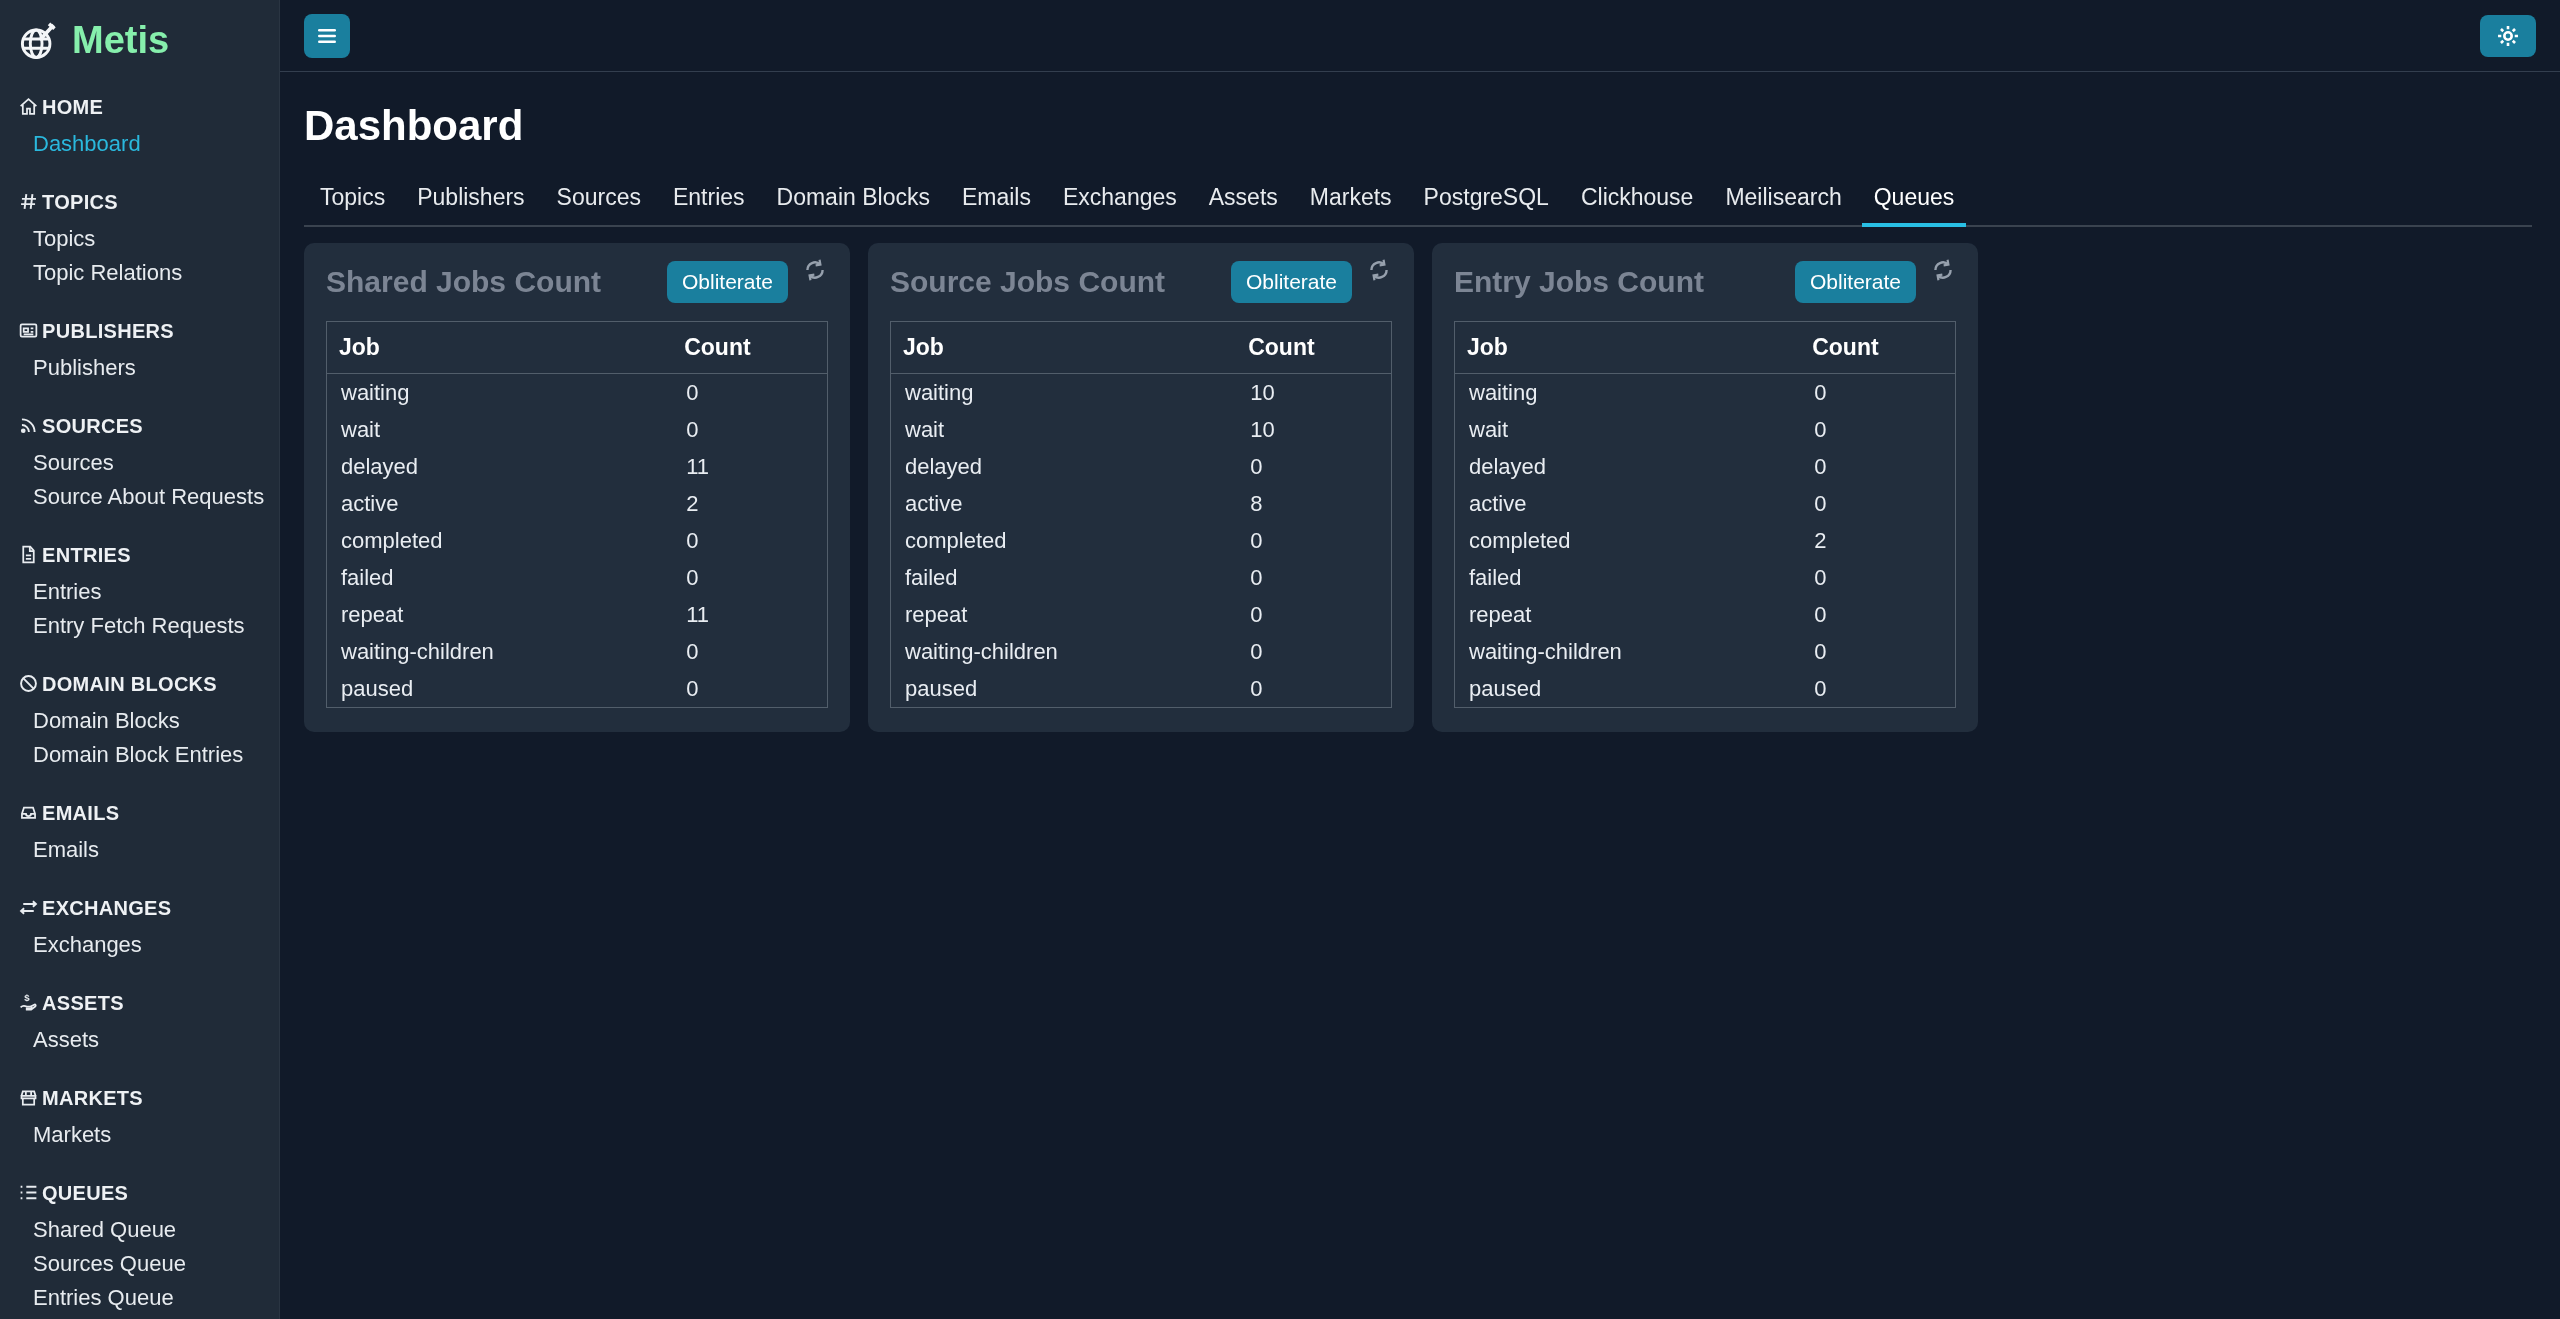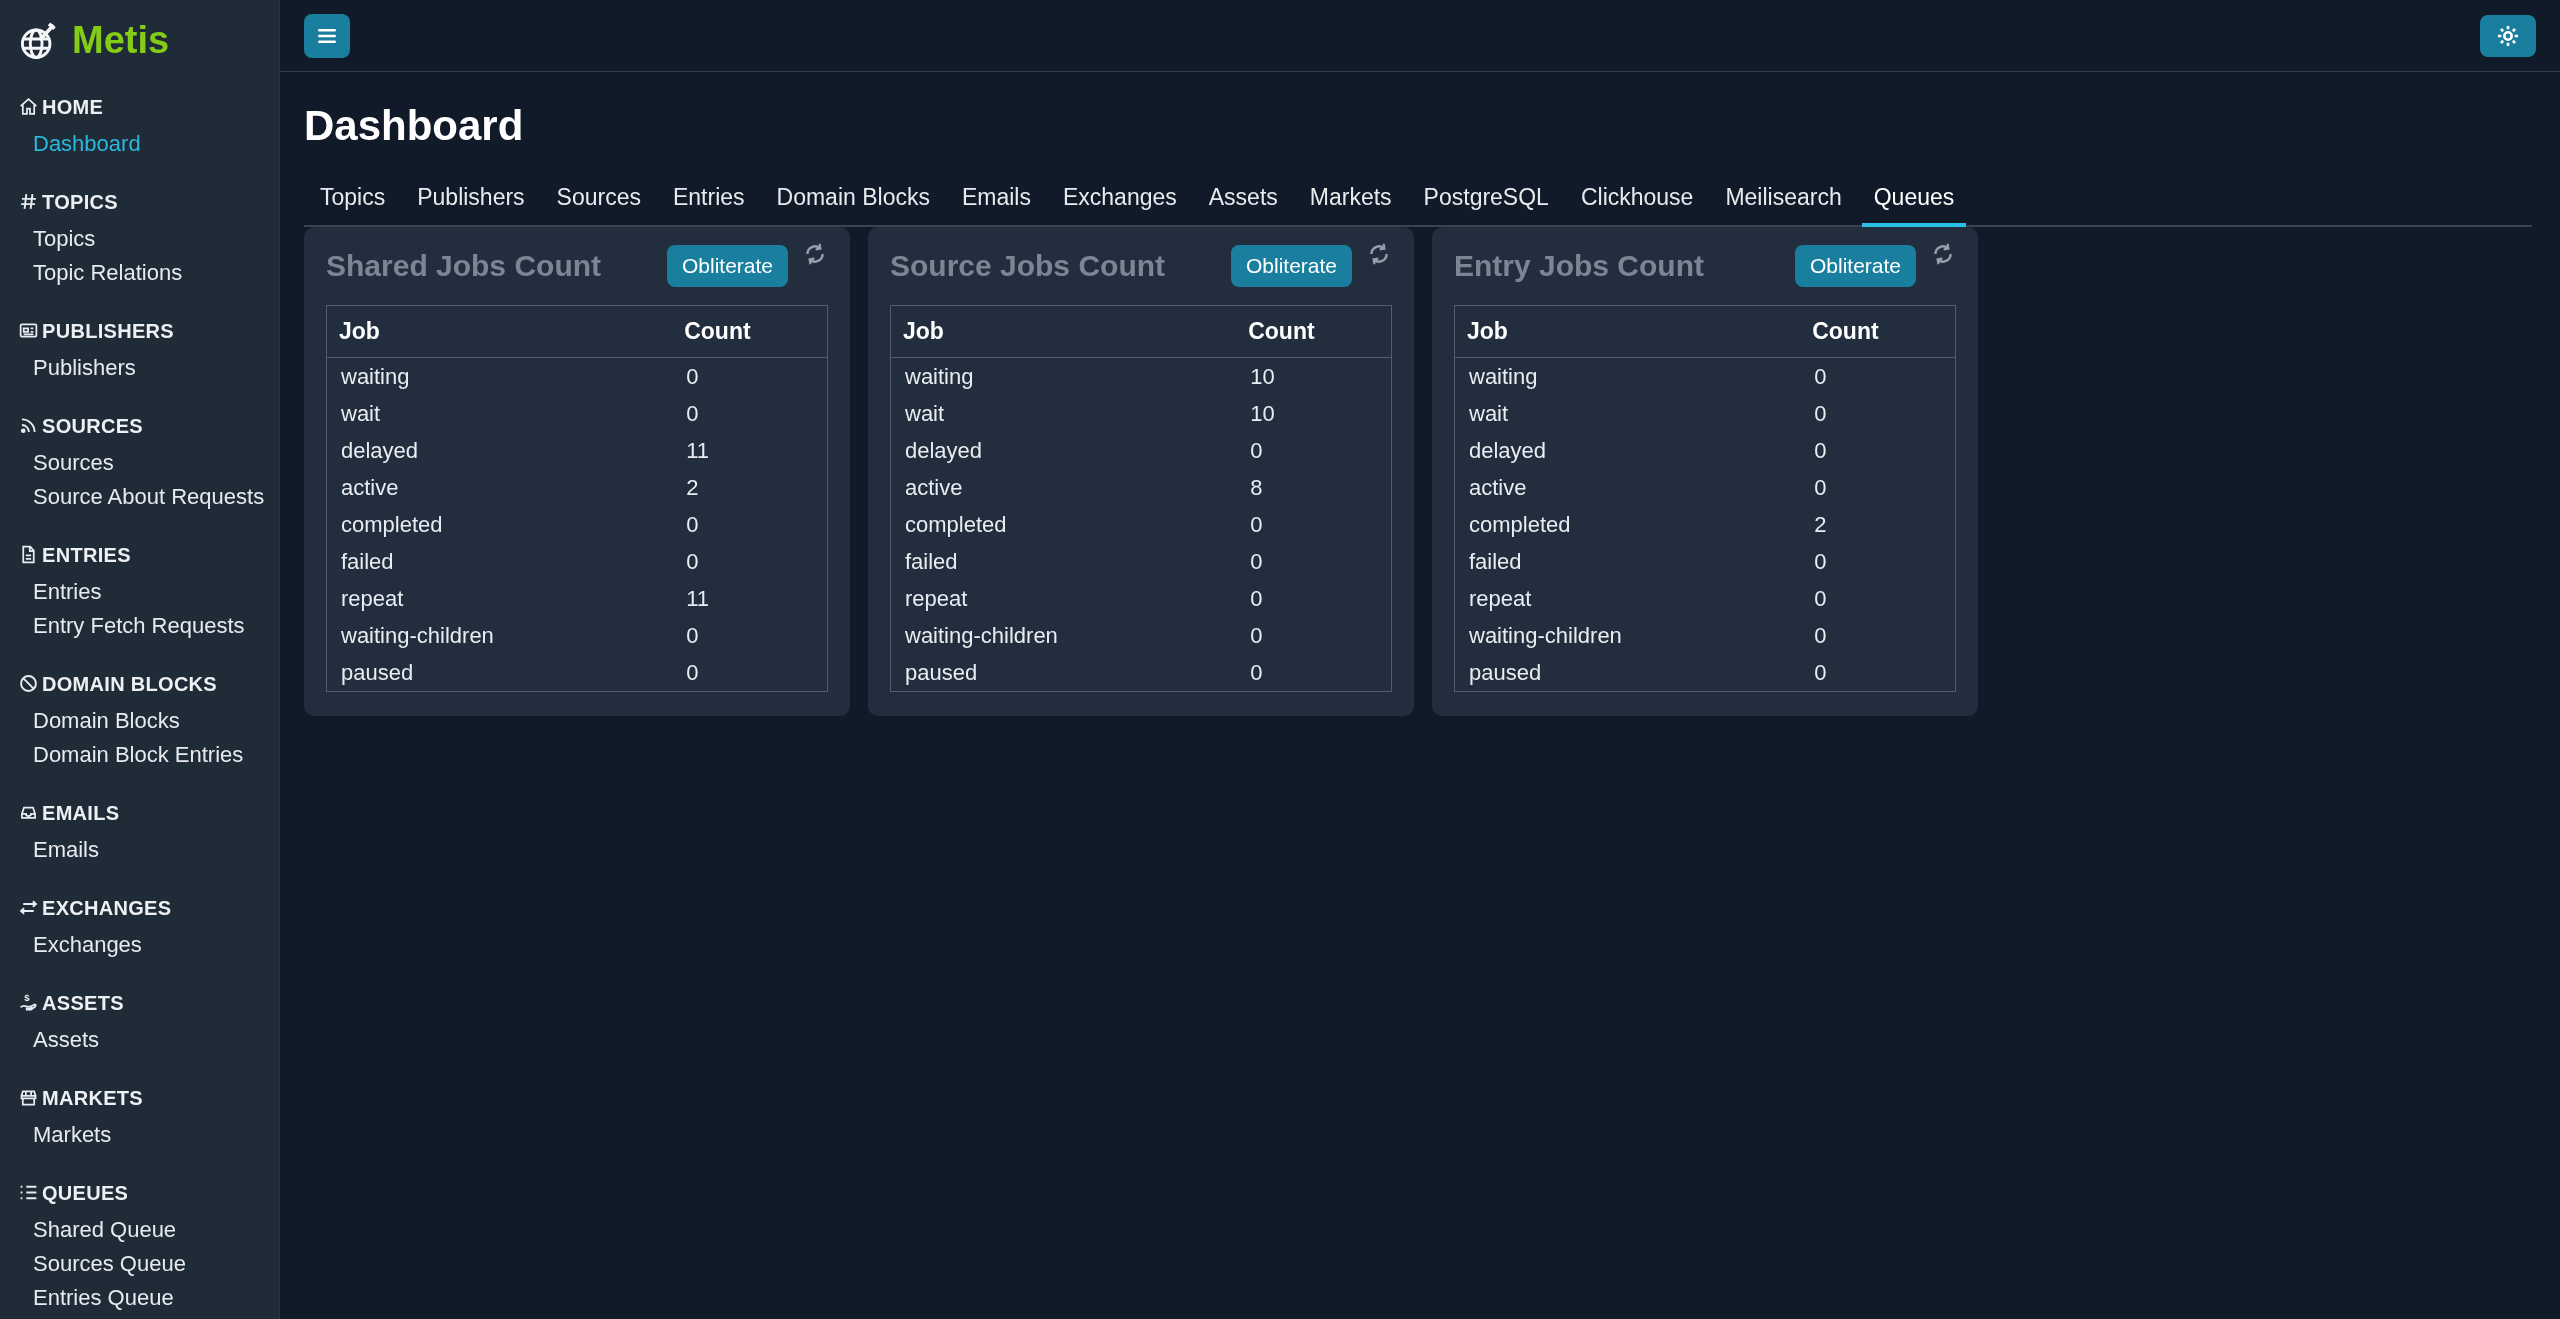--- a/index.html
+++ b/index.html
@@ -13,21 +13,21 @@
   }
   
   .sidebar {
     width:280px; flex:0 0 280px; height:100%;
     background:#202b38;
     border-right:1px solid #2a3542;
   }
   .logo {
     display:flex; align-items:center; gap:12px;
     padding:18px 16px 8px 16px;
-    color:#84cc16; font-size:38px; font-weight:bold;
+    color:#86efac; font-size:38px; font-weight:bold;
   }
   .logo svg { width:44px; height:44px; }
   .nav { padding:26px 0 0 18px; }
   .nav-section { margin-bottom:30px; }
   .nav-header {
     display:flex; align-items:flex-start;
     color:#eef1f4; font-weight:bold; font-size:20px;
     letter-spacing:.3px; margin-bottom:8px;
   }
   .nav-icon { width:24px; display:inline-flex; justify-content:flex-start; color:#e8ecf0; }
@@ -58,21 +58,21 @@
   .tabs { display:flex; border-bottom:2px solid #3a434f; }
   .tab {
     font-size:23px; color:#e8ebee; padding:10px 16px 14px 16px;
     position:relative; cursor:pointer; white-space:nowrap;
   }
   .tab.active { color:#ffffff; }
   .tab.active::after {
     content:""; position:absolute; left:4px; right:4px; bottom:-2px;
     height:4px; background:#29bfe4;
   }
-  .cards-row { display:flex; gap:18px; }
+  .cards-row { display:flex; gap:18px; margin-top:16px; }
   .card {
     width:546px; background:#222e3d; border-radius:10px;
     padding:14px 22px 24px 22px;
   }
   .card-header { display:flex; align-items:flex-start; }
   .card-title { flex:1; color:#7c8594; font-size:30px; font-weight:bold; margin-top:8px; }
   .obliterate-btn {
     background:#1a7f9e; color:#fff; border:none; border-radius:8px;
     font-size:21px; font-family:inherit; padding:9px 15px; margin-top:4px; cursor:pointer;
   }

